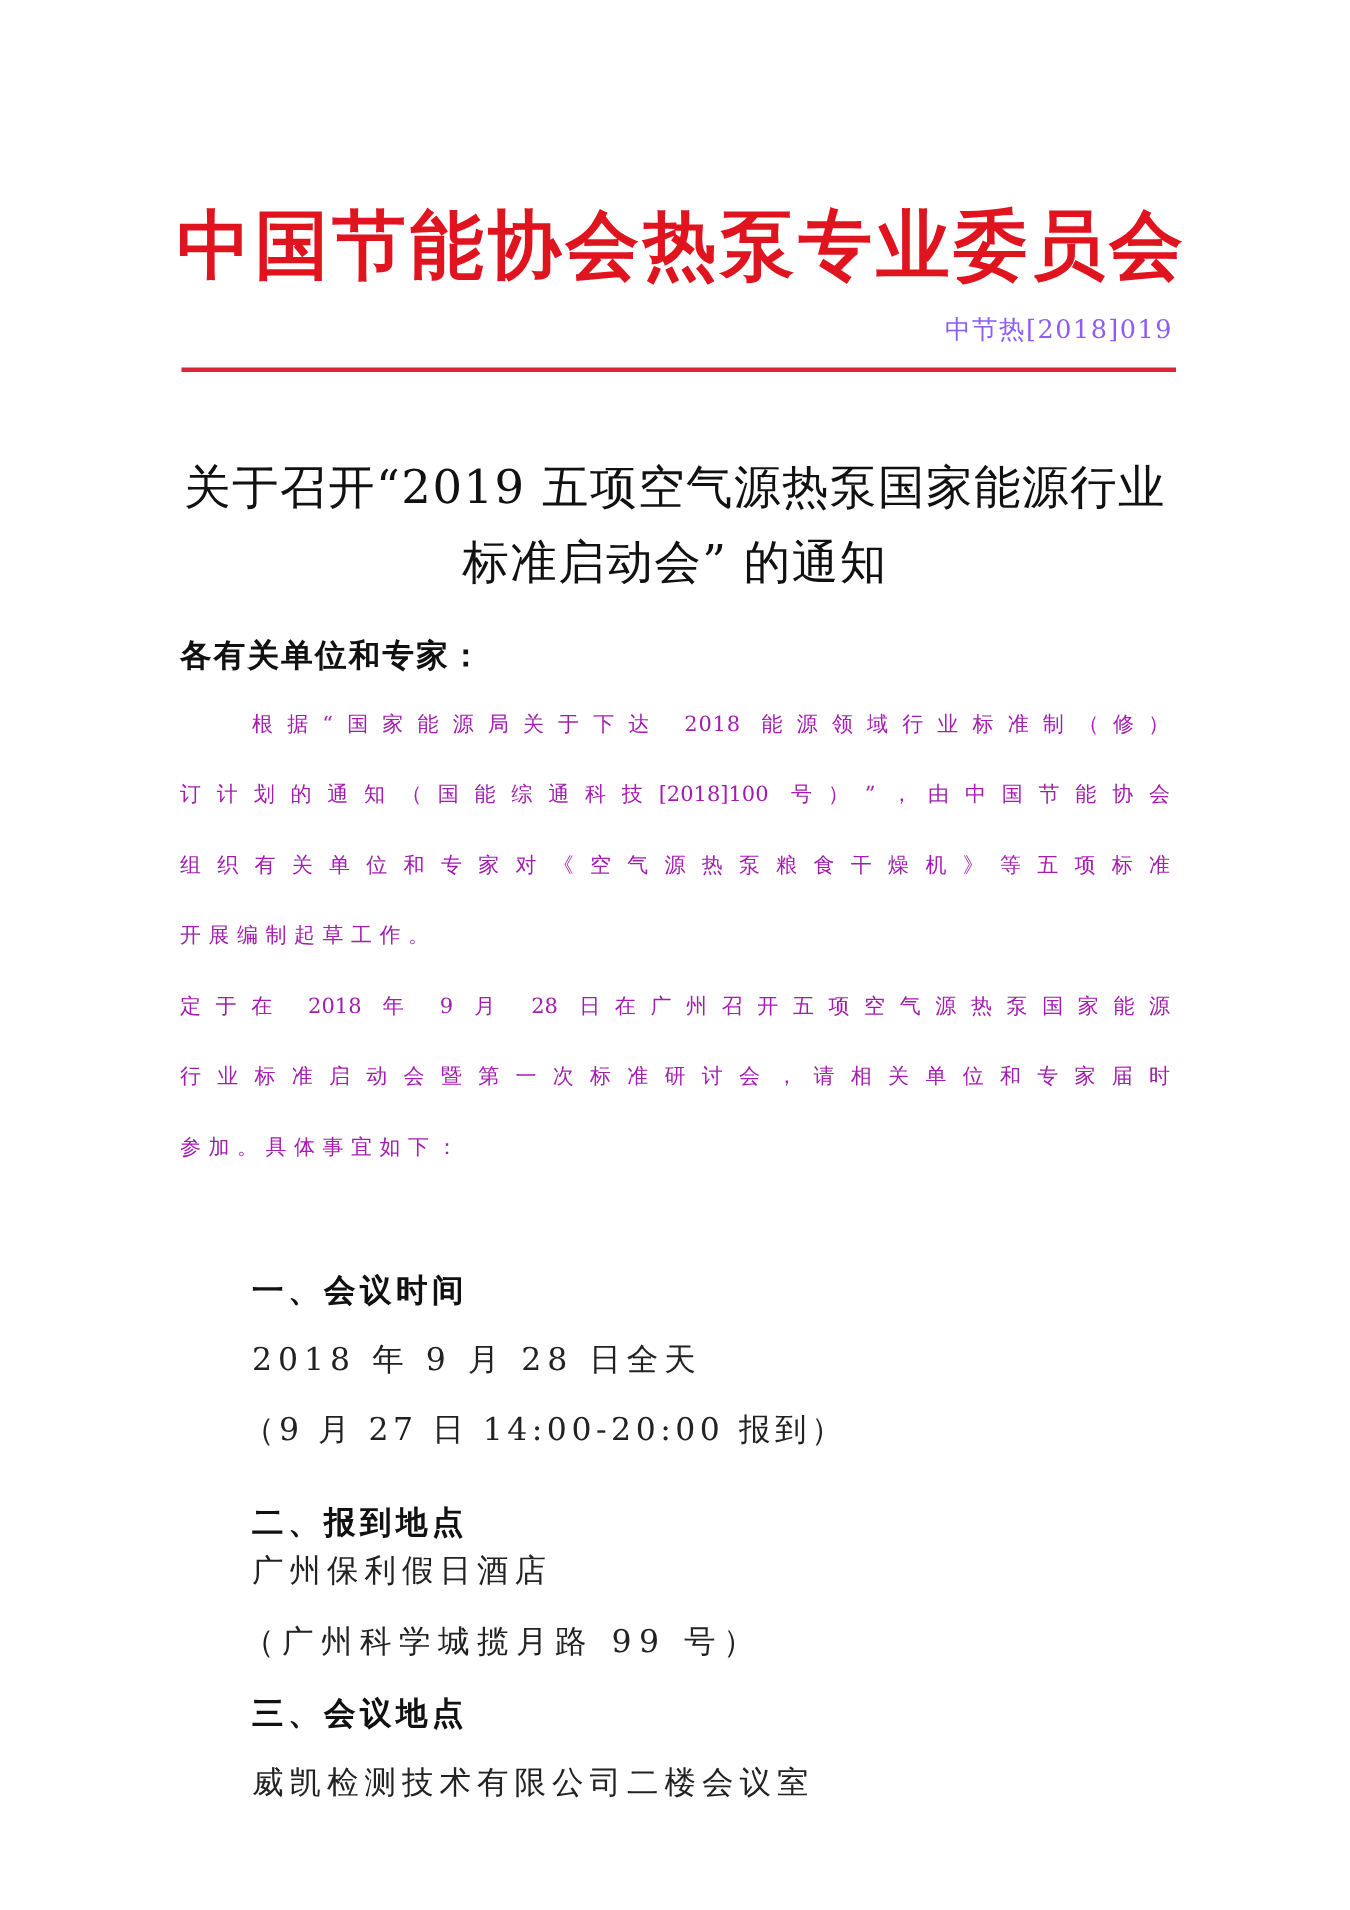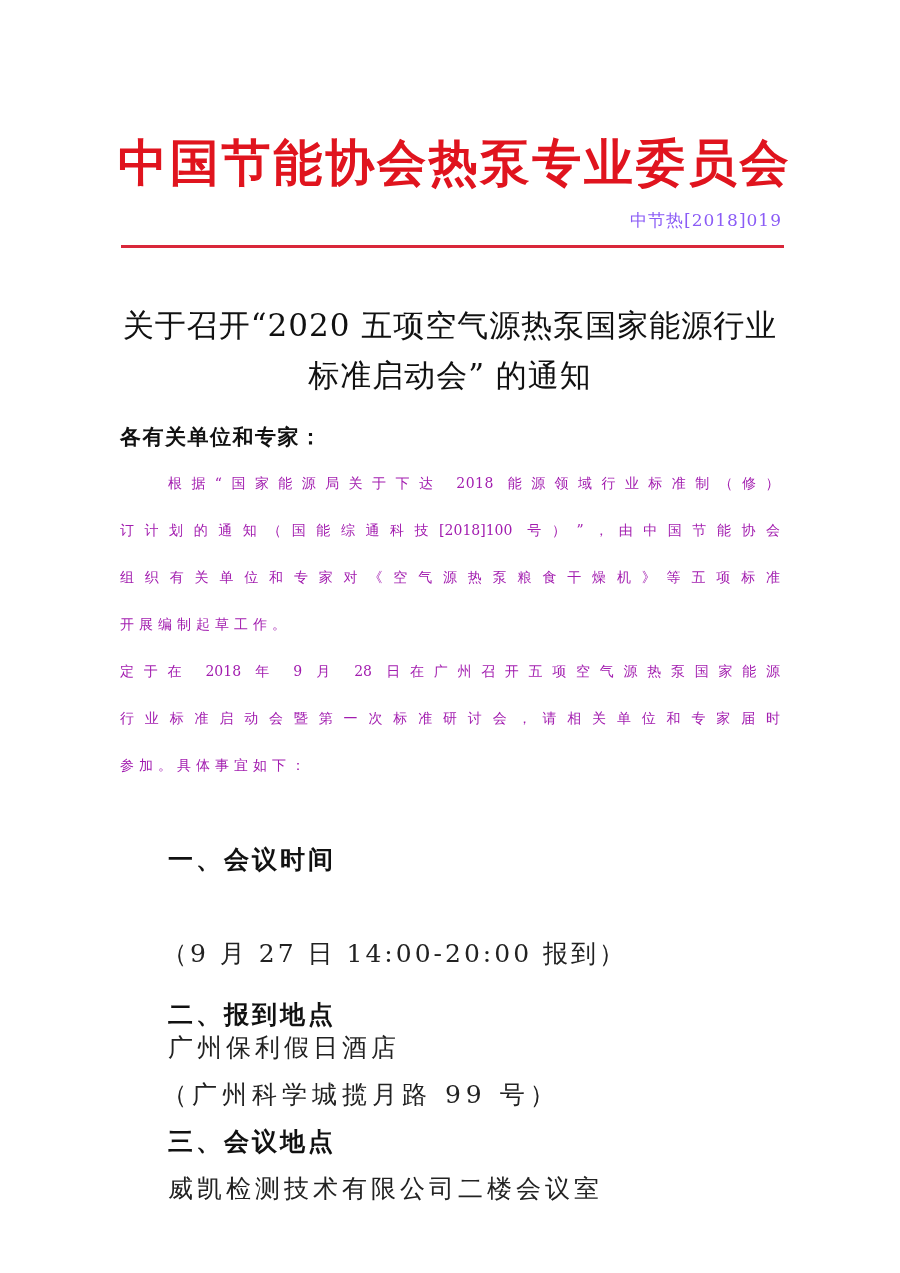--- a/index.html
+++ b/index.html
@@ -95,21 +95,21 @@
       text-align-last: justify;
     }
     .para .line.last {
       text-align-last: left;
       letter-spacing: 5px;
     }
     .para .line.indent { padding-left: 48px; }
     .section {
       position: absolute;
       left: 168px;
-      font-size: 25px;
+      font-size: 21px;
       line-height: 47px;
       white-space: nowrap;
       color: #222;
     }
     .section.heading {
       font-weight: bold;
       color: #111;
       letter-spacing: 3px;
     }
     .section.plain { letter-spacing: 4px; }
@@ -117,40 +117,41 @@
 </head>
 <body>
 
 <div class="page">
 
   <div class="letterhead-org">中国节能协会热泵专业委员会</div>
   <div class="doc-number">中节热[2018]019</div>
   <div class="red-rule"></div>
 
   <div class="doc-title">
-    <span>关于召开“2020 五项空气源热泵国家能源行业</span>
+    <span>关于召开“2019 五项空气源热泵国家能源行业</span>
     <span>标准启动会” 的通知</span>
   </div>
 
   <div class="salutation">各有关单位和专家：</div>
 
   <div class="para" style="top:460px;">
     <span class="line indent" style="letter-spacing:0.5px;">根据“国家能源局关于下达 2018 能源领域行业标准制（修）</span>
     <span class="line">订计划的通知（国能综通科技[2018]100 号）”，由中国节能协会</span>
     <span class="line">组织有关单位和专家对《空气源热泵粮食干燥机》等五项标准</span>
     <span class="line last">开展编制起草工作。</span>
   </div>
 
   <div class="para" style="top:648px;">
     <span class="line">定于在 2018 年 9 月 28 日在广州召开五项空气源热泵国家能源</span>
     <span class="line">行业标准启动会暨第一次标准研讨会，请相关单位和专家届时</span>
     <span class="line last">参加。具体事宜如下：</span>
   </div>
 
   <div class="section heading" style="top:836px;">一、会议时间</div>
+  <div class="section plain" style="top:883px;">2018 年 9 月 28 日全天</div>
   <div class="section plain" style="top:930px; left:162px; letter-spacing:3px;">（9 月 27 日 14:00-20:00 报到）</div>
 
   <div class="section heading" style="top:991px;">二、报到地点</div>
   <div class="section plain" style="top:1024px;">广州保利假日酒店</div>
   <div class="section plain" style="top:1071px; left:162px; letter-spacing:5px;">（广州科学城揽月路 99 号）</div>
 
   <div class="section heading" style="top:1118px;">三、会议地点</div>
   <div class="section plain" style="top:1165px;">威凯检测技术有限公司二楼会议室</div>
 
 </div>

